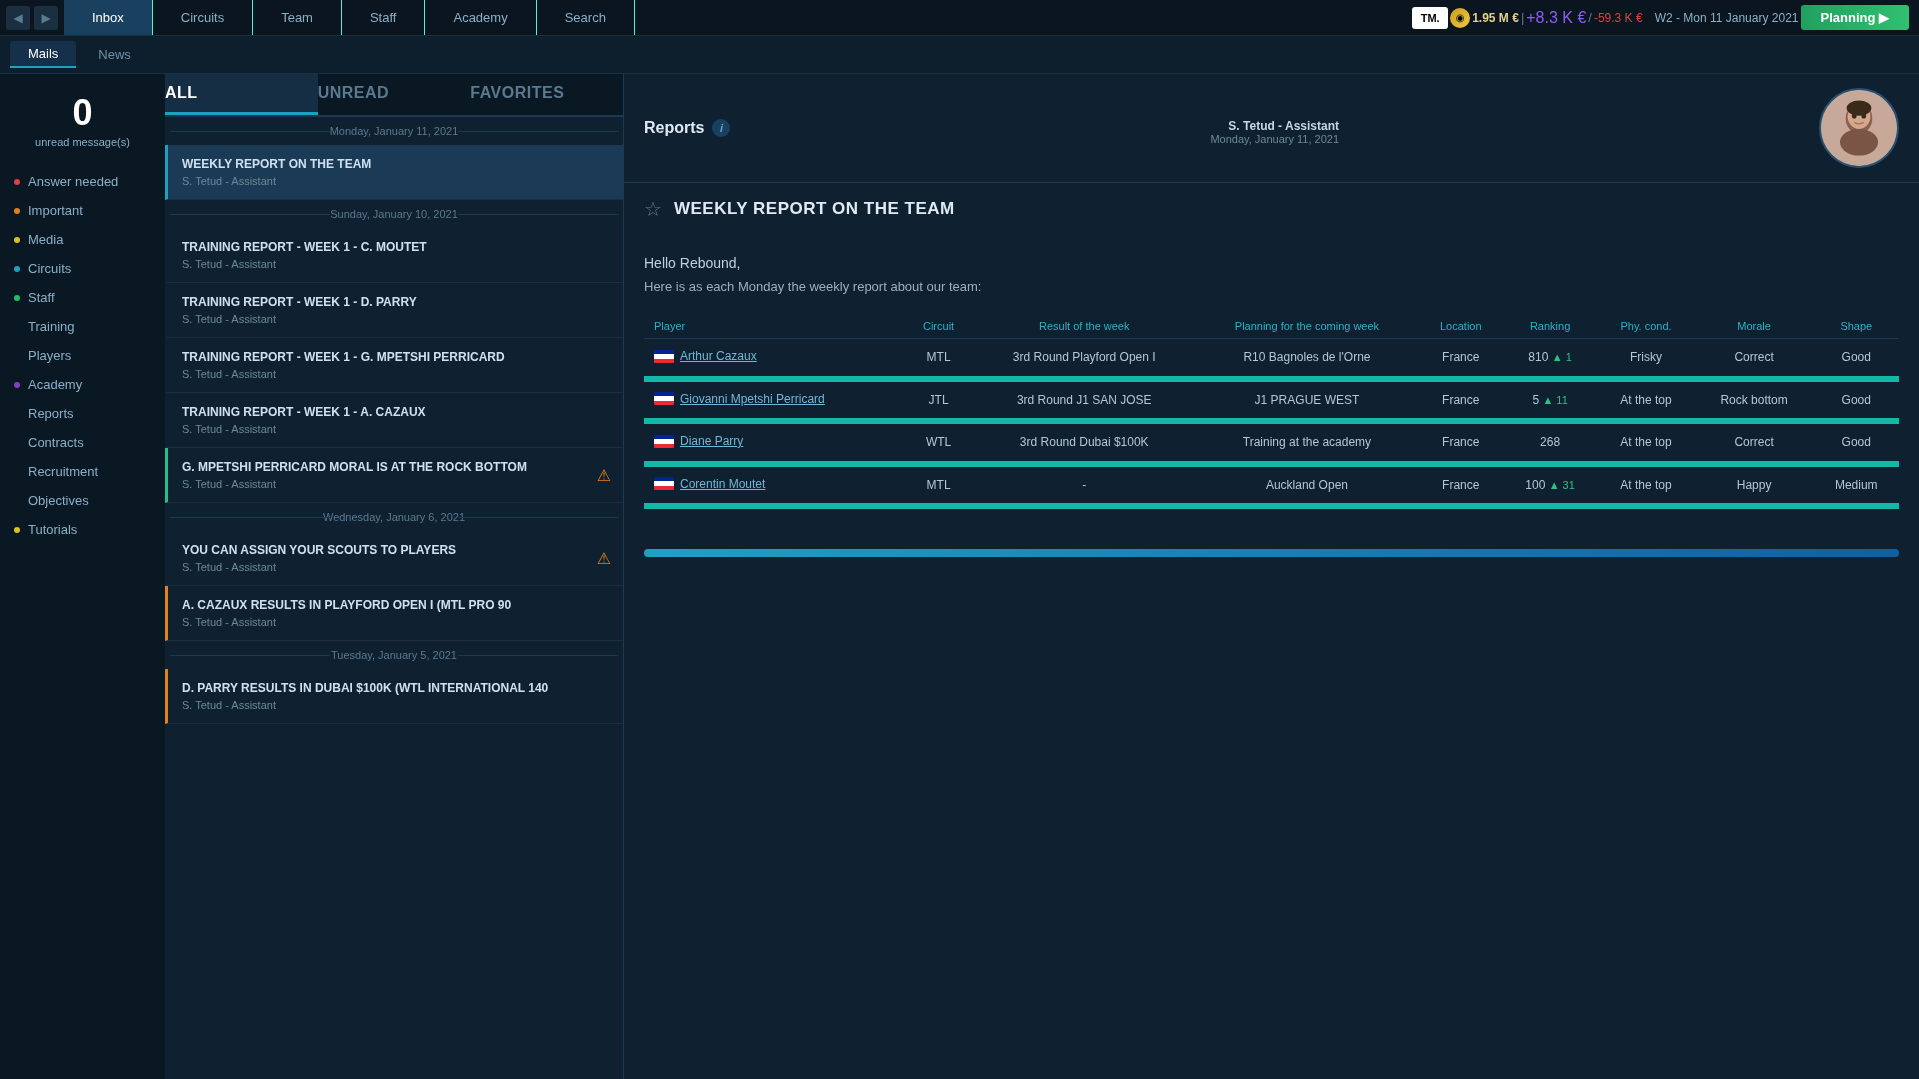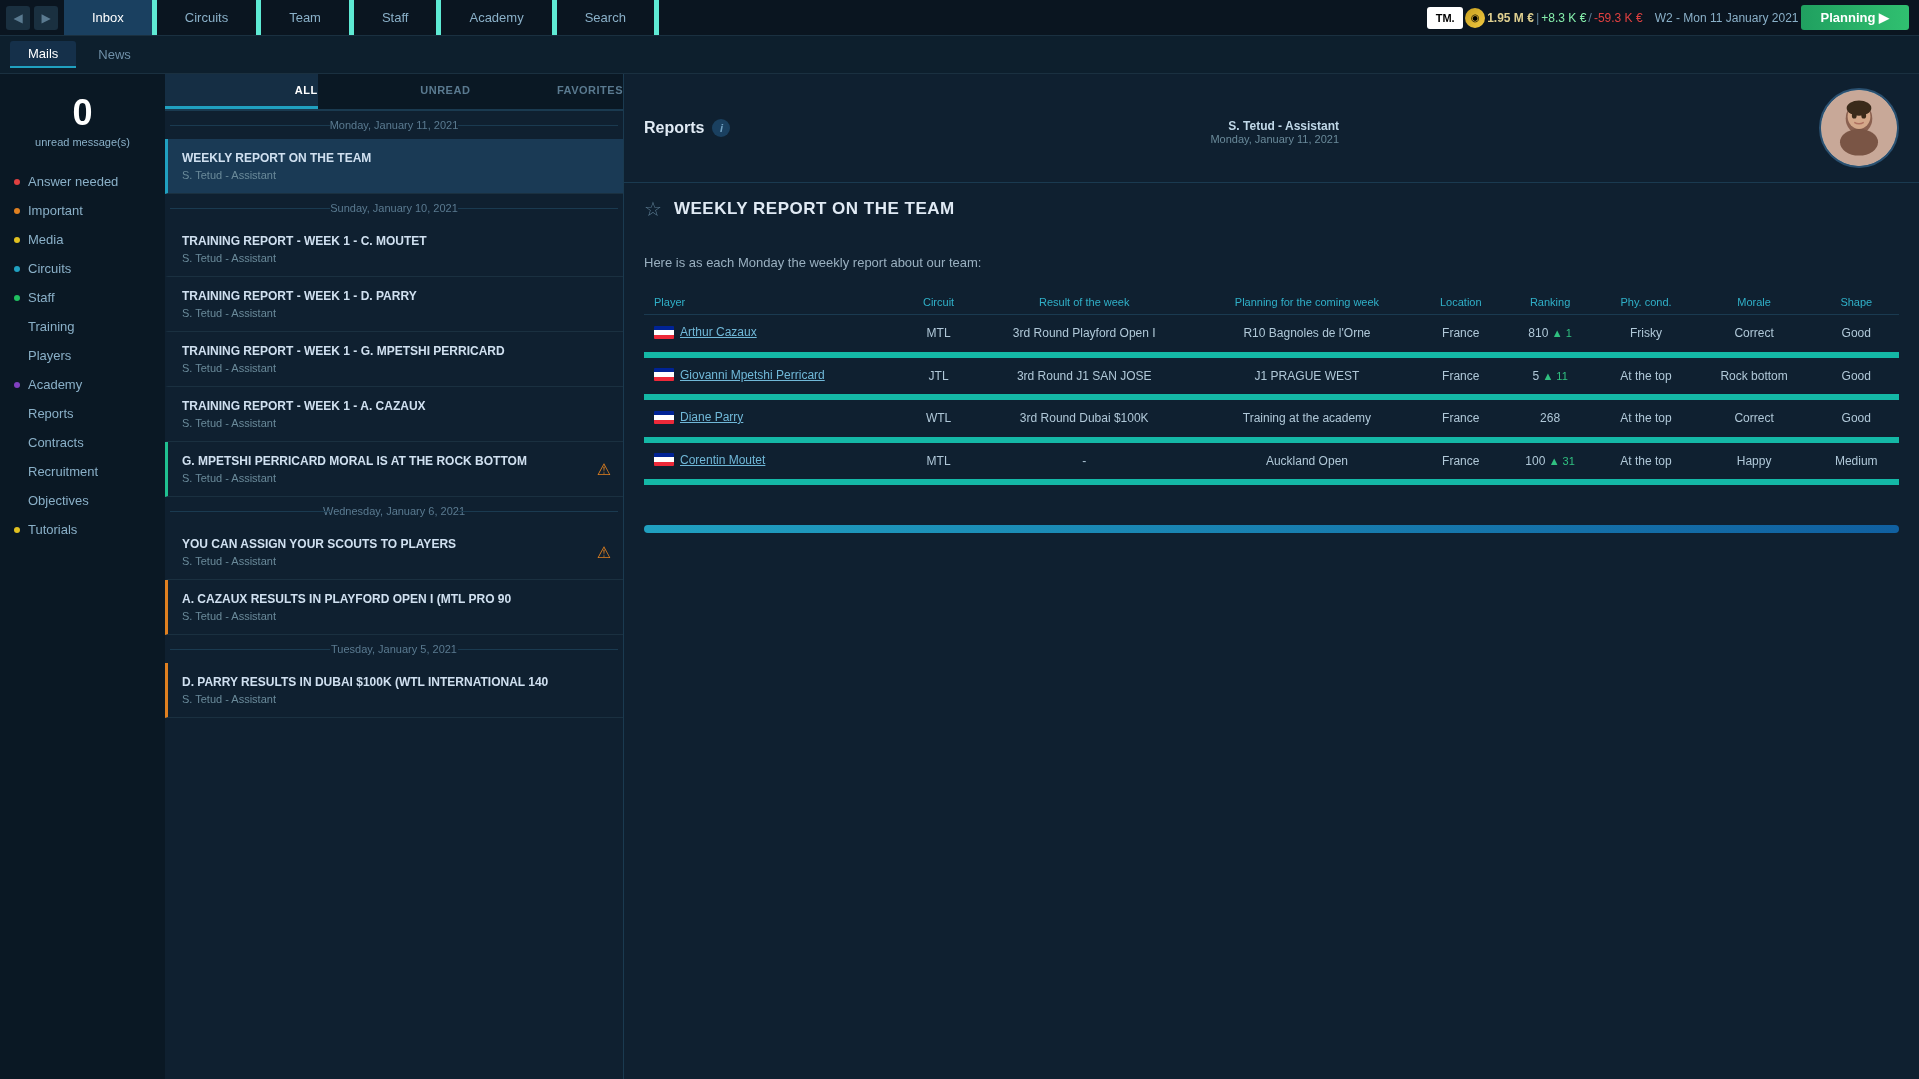--- a/index.html
+++ b/index.html
@@ -38,21 +38,21 @@
     }
     .nav-tabs {
       display: flex;
       height: 100%;
     }
     .nav-tab {
       padding: 0 28px;
       display: flex; align-items: center;
       font-size: 13px;
       color: #8ab0c8;
-      border-right: 5px solid #5eead4;
+      border-right: 1px solid #5eead4;
       cursor: pointer;
       position: relative;
     }
     .nav-tab.active {
       background: #1a4060;
       color: #fff;
     }
     .nav-right {
       margin-left: auto;
       display: flex;
@@ -68,21 +68,21 @@
       font-weight: 900; font-size: 11px; color: #000;
     }
     .coin-icon {
       width: 20px; height: 20px;
       border-radius: 50%;
       background: linear-gradient(135deg, #c8a020, #f0c840);
       display: flex; align-items: center; justify-content: center;
       font-size: 10px; color: #000;
     }
     .balance { color: #e0d090; font-size: 12px; font-weight: bold; }
-    .gain { color: #86efac; font-size: 12px; }
+    .gain { color: #8b5cf6; font-size: 16px; }
     .loss { color: #e04040; font-size: 12px; }
     .week-info { color: #8ab0c8; font-size: 12px; margin-left: 10px; }
     .continue-btn {
       background: linear-gradient(90deg, #20a060, #30c070);
       color: #fff;
       border: none;
       padding: 5px 20px;
       border-radius: 3px;
       cursor: pointer;
       font-size: 13px;
@@ -174,23 +174,23 @@
       display: flex;
       flex-direction: column;
     }
     .mail-tabs {
       display: flex;
       background: #0a1824;
       border-bottom: 2px solid #1a3a50;
     }
     .mail-tab {
       flex: 1;
-      text-align: right;
+      text-align: left;
       padding: 10px 0;
-      font-size: 11px;
+      font-size: 16px;
       font-weight: bold;
       color: #5a7a90;
       cursor: pointer;
       letter-spacing: 0.5px;
     }
     .mail-tab.active {
       color: #fff;
       border-bottom: 3px solid #20a0c0;
       background: #152e44;
     }
@@ -576,20 +576,21 @@
         </div>
       </div>
     </div>
 
     <div class="weekly-title">
       <span class="star-icon">☆</span>
       <span class="weekly-title-text">WEEKLY REPORT ON THE TEAM</span>
     </div>
 
     <div class="report-body">
+      <div class="report-greeting">Hello Rebound,</div>
       <div class="report-intro">Here is as each Monday the weekly report about our team:</div>
 
       <table class="report-table">
         <thead>
           <tr>
             <th class="left">Player</th>
             <th>Circuit</th>
             <th>Result of the week</th>
             <th>Planning for the coming week</th>
             <th>Location</th>

